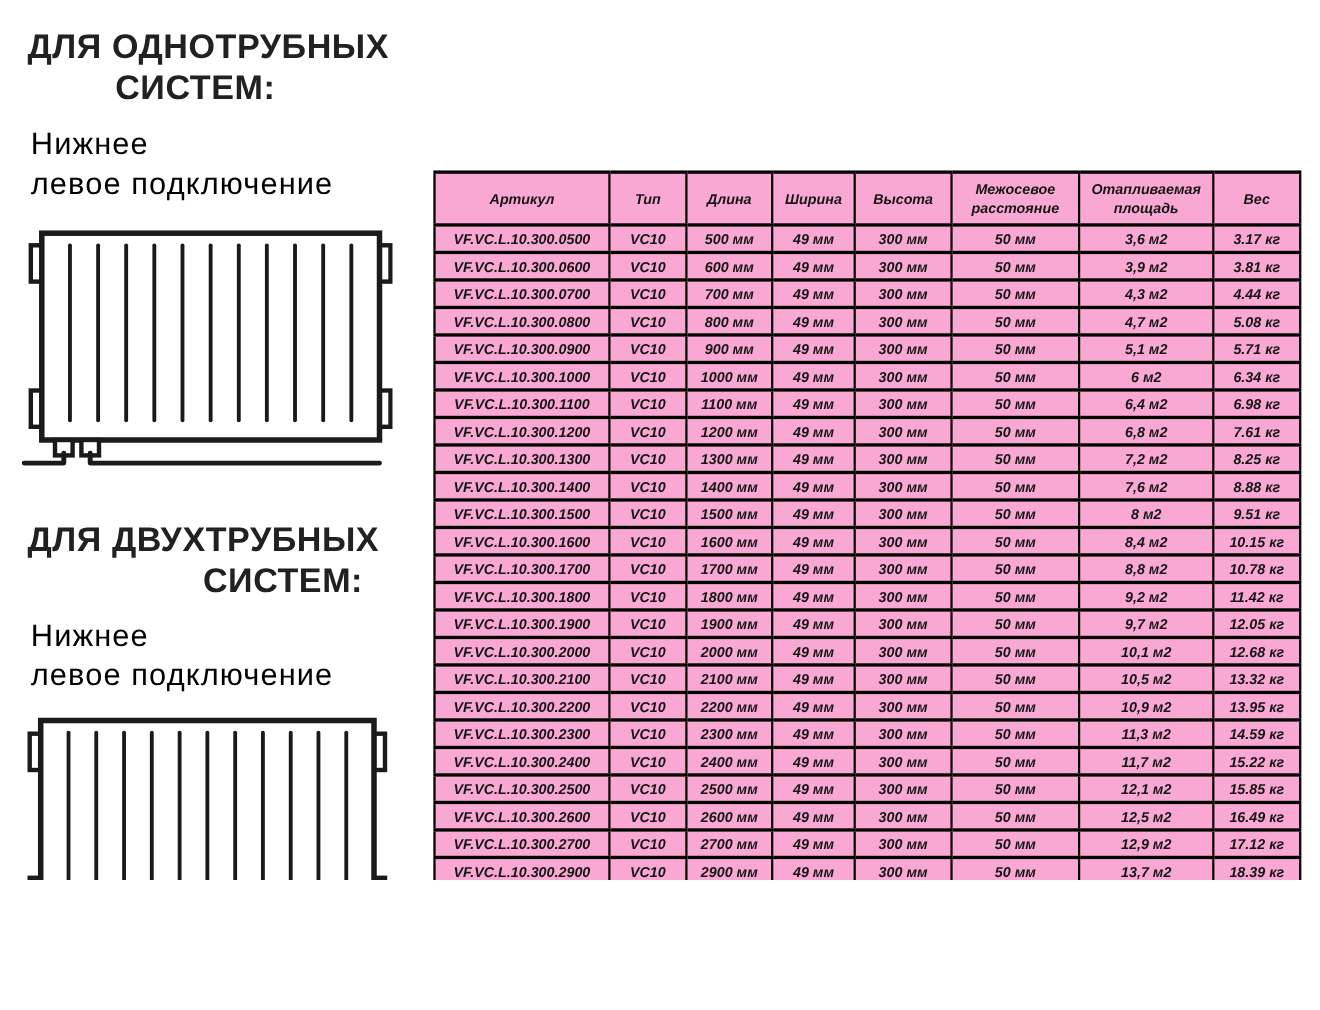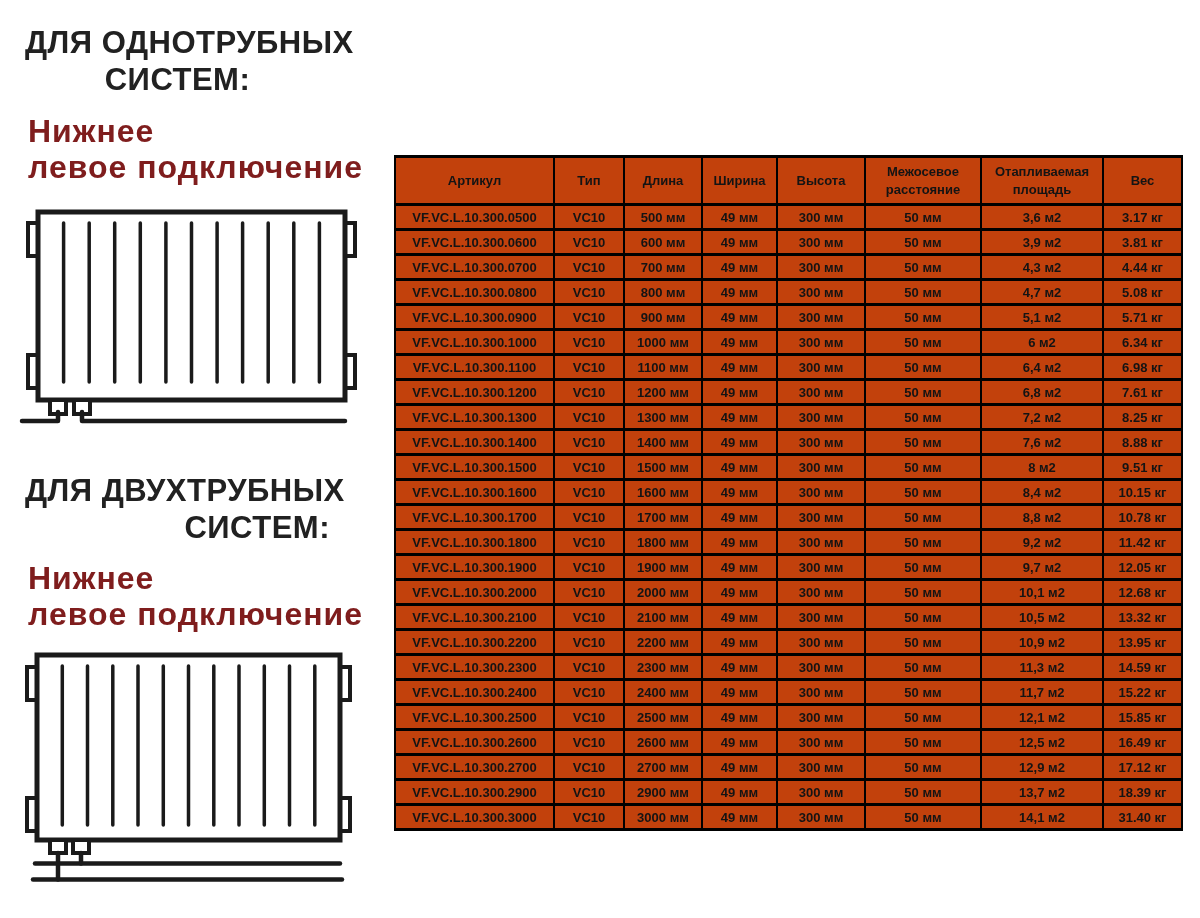--- a/index.html
+++ b/index.html
@@ -1,20 +1,20 @@
 <!DOCTYPE html>
 <html><head>
 <meta charset="utf-8">
 <style>
   html, body { margin: 0; padding: 0; }
   body { background: #ffffff; }
   .page {
     position: relative;
     width: 1200px;
-    height: 918px;
+    height: 800px;
     background: #ffffff;
     overflow: hidden;
     font-family: "Liberation Sans", "DejaVu Sans", sans-serif;
     color: #1a1a1a;
   }
 
   
   .section-heading {
     position: absolute;
     left: 25px;
@@ -26,43 +26,44 @@
     letter-spacing: 0.5px;
     color: #212121;
     white-space: nowrap;
   }
   .section-heading.h1 { top: 24px; }
   .section-heading.h2 { top: 472px; text-align: right; }
 
   .section-subtitle {
     position: absolute;
     left: 28px;
-    font-size: 32px;
+    font-size: 28px;
     line-height: 36px;
-    font-weight: 700;
+    font-weight: 400;
     letter-spacing: 1px;
-    color: #7f1d1d;
+    color: #000000;
     white-space: nowrap;
   }
   .section-subtitle.s1 { top: 113px; }
   .section-subtitle.s2 { top: 560px; }
 
   .radiator-svg { position: absolute; left: 12px; }
   .radiator-svg.r1 { top: 203px; }
   .radiator-svg.r2 { top: 648px; }
 
   
   table.spec {
     position: absolute;
     left: 394px;
     top: 155px;
     width: 787px;
     border-collapse: collapse;
     table-layout: fixed;
-    background: #c2410c;
+    background: #f9a8d4;
+    font-style: italic;
   }
   table.spec th, table.spec td {
     border-left: 2px solid #000000;
     border-right: 2px solid #000000;
     border-top: 3px solid #000000;
     border-bottom: 3px solid #000000;
     text-align: center;
     vertical-align: middle;
     font-weight: bold;
     color: #141414;

